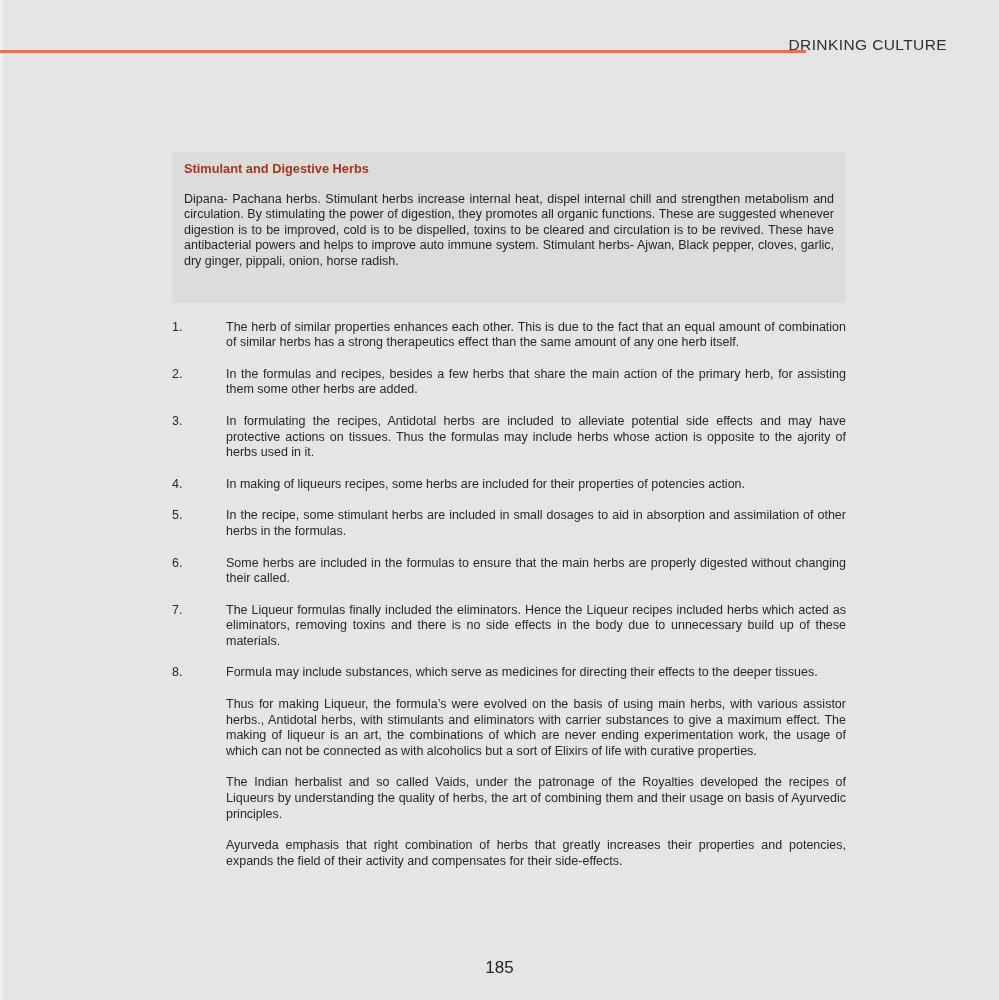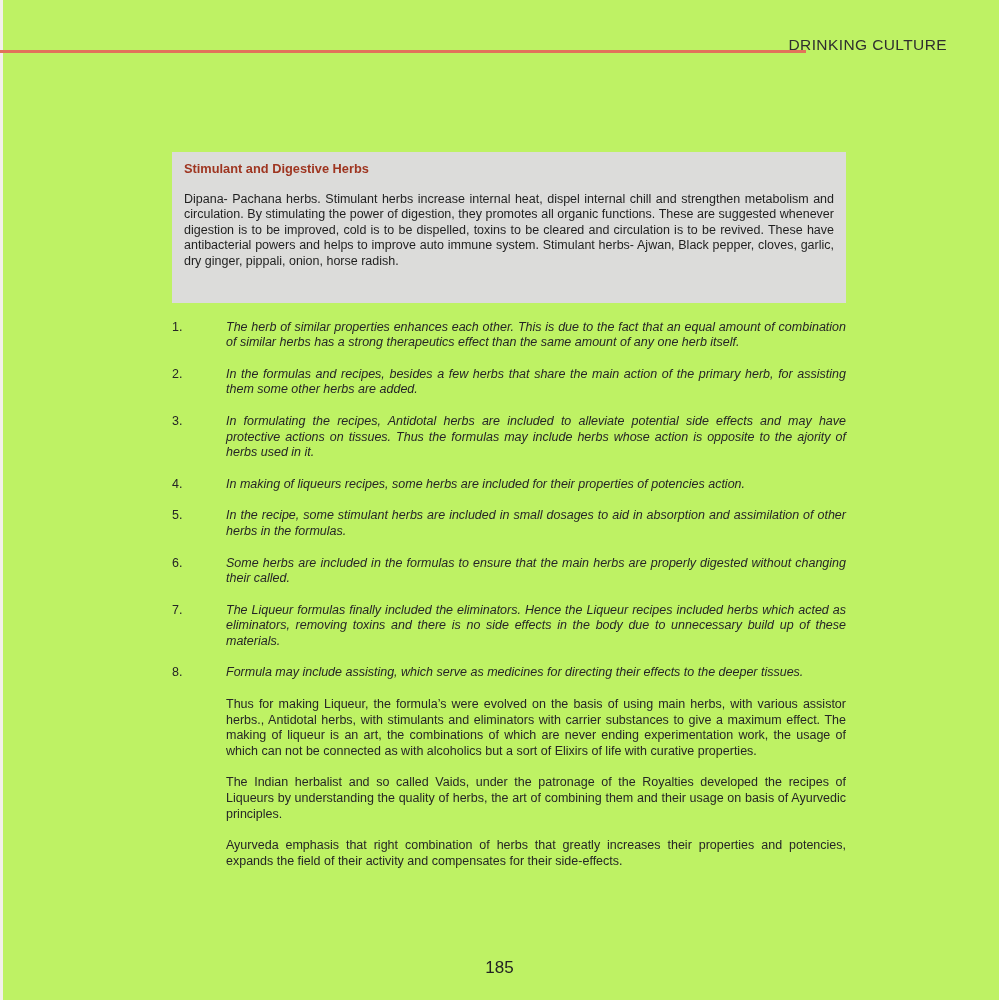--- a/index.html
+++ b/index.html
@@ -1,21 +1,21 @@
 <!DOCTYPE html>
 <html><head>
 <meta charset="utf-8">
 <style>
   * { margin: 0; padding: 0; box-sizing: border-box; }
   html, body { background: #ffffff; }
   .page {
     position: relative;
     width: 999px;
     height: 1000px;
-    background: #bef264;
+    background: #e5e5e5;
     font-family: "Liberation Sans", sans-serif;
     color: #262626;
     overflow: hidden;
   }
   .page-edge {
     position: absolute;
     left: 0; top: 0;
     width: 3px; height: 1000px;
     background: #f3f0ea;
   }
@@ -68,21 +68,20 @@
     display: flex;
     margin-bottom: 16px;
   }
   .list-item-number {
     width: 54px;
     flex-shrink: 0;
   }
   .list-item-text {
     flex: 1;
     text-align: justify;
-    font-style: italic;
   }
   .paragraphs { margin-left: 54px; }
   .body-paragraph {
     text-align: justify;
     margin-bottom: 16px;
   }
   .footer-page {
     position: absolute;
     top: 958px; left: 0;
     width: 100%;
@@ -132,21 +131,21 @@
       <div class="list-item">
         <div class="list-item-number">6.</div>
         <div class="list-item-text">Some herbs are included in the formulas to ensure that the main herbs are properly digested without changing their called.</div>
       </div>
       <div class="list-item">
         <div class="list-item-number">7.</div>
         <div class="list-item-text">The Liqueur formulas finally included the eliminators. Hence the Liqueur recipes included herbs which acted as eliminators, removing toxins and there is no side effects in the body due to unnecessary build up of these materials.</div>
       </div>
       <div class="list-item">
         <div class="list-item-number">8.</div>
-        <div class="list-item-text">Formula may include assisting, which serve as medicines for directing their effects to the deeper tissues.</div>
+        <div class="list-item-text">Formula may include substances, which serve as medicines for directing their effects to the deeper tissues.</div>
       </div>
     </div>
 
     <div class="paragraphs">
       <div class="body-paragraph">Thus for making Liqueur, the formula’s were evolved on the basis of using main herbs, with various assistor herbs., Antidotal herbs, with stimulants and eliminators with carrier substances to give a maximum effect. The making of liqueur is an art, the combinations of which are never ending experimentation work, the usage of which can not be connected as with alcoholics but a sort of Elixirs of life with curative properties.</div>
       <div class="body-paragraph">The Indian herbalist and so called Vaids, under the patronage of the Royalties developed the recipes of Liqueurs by understanding the quality of herbs, the art of combining them and their usage on basis of Ayurvedic principles.</div>
       <div class="body-paragraph">Ayurveda emphasis that right combination of herbs that greatly increases their properties and potencies, expands the field of their activity and compensates for their side-effects.</div>
     </div>
 
   </div>

